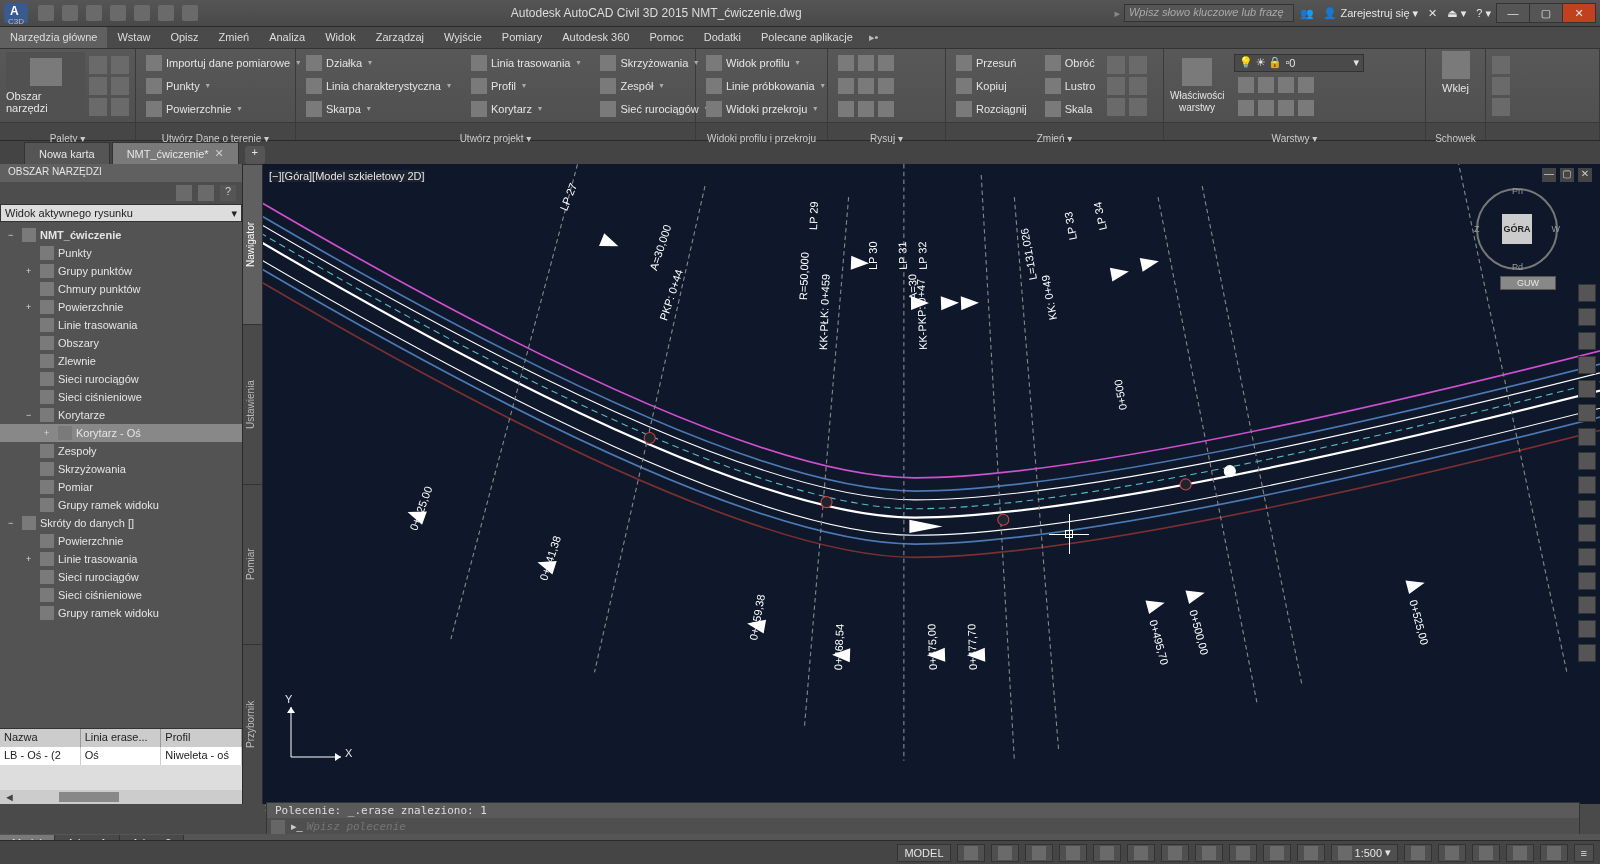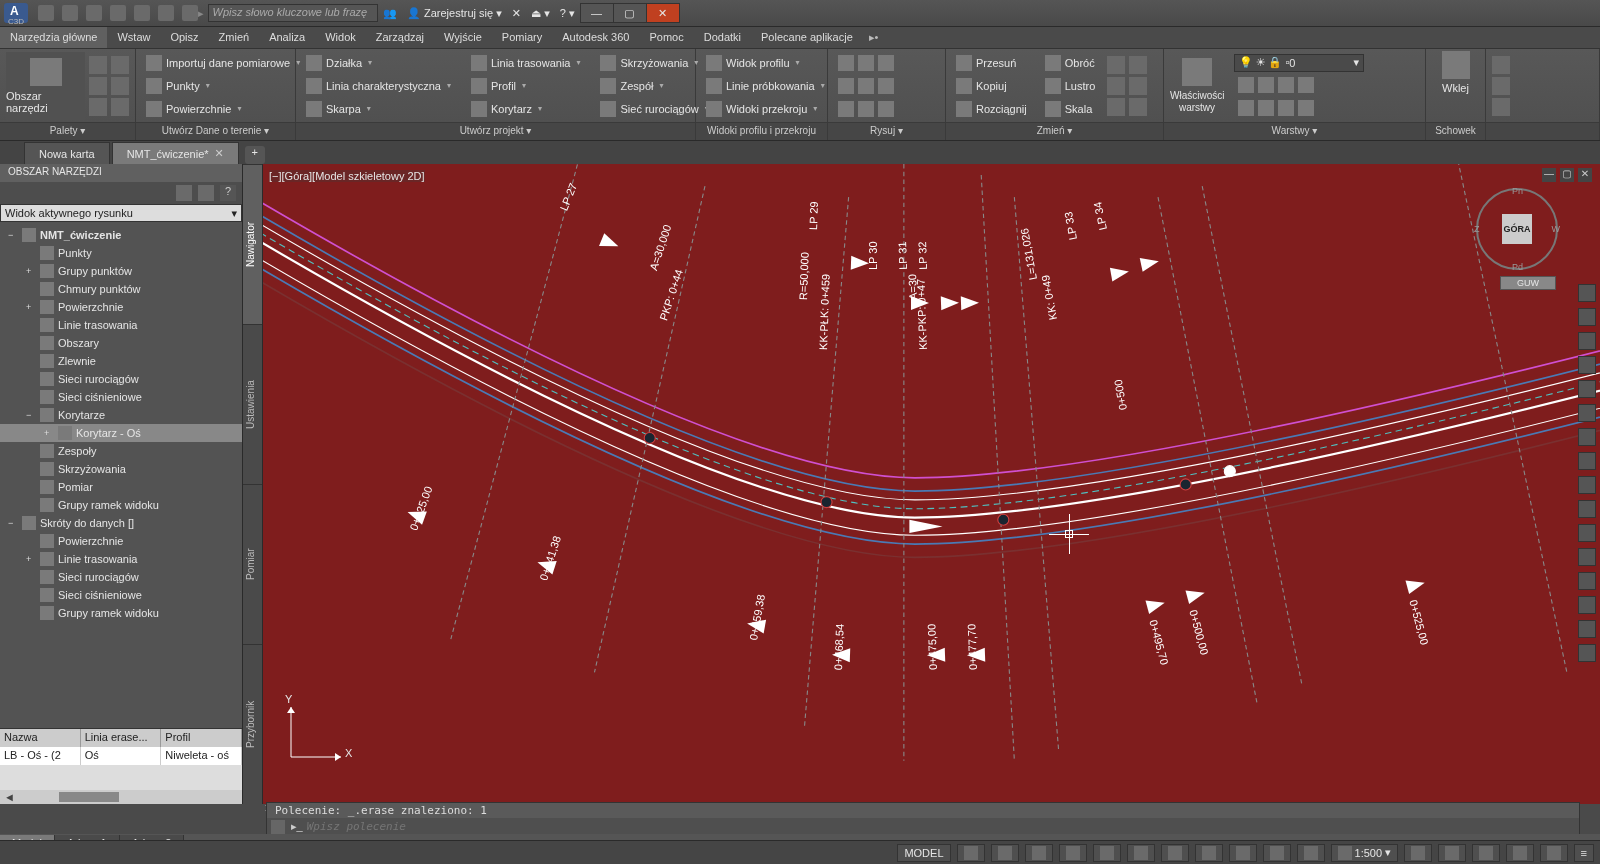--- a/index.html
+++ b/index.html
@@ -15,21 +15,21 @@
 .win-controls { display:flex; }
 .win-controls div { width:34px; height:20px; background:#555; border:1px solid #333; margin-left:-1px; display:flex; align-items:center; justify-content:center;}
 .win-close { background:#c04020 !important; }
 .menubar { height:22px; background:#4a4a4a; display:flex; align-items:stretch; border-bottom:1px solid #333; }
 .menubar .tab { padding:4px 10px; color:#ddd; cursor:pointer; }
 .menubar .tab.active { background:#606060; }
 .menubar .endarrow { width:22px; display:flex; align-items:center; justify-content:center; color:#bbb;}
 .ribbon { height:92px; background:linear-gradient(#585858,#4e4e4e); display:flex; border-bottom:1px solid #2a2a2a; }
 .rpanel { border-right:1px solid #3a3a3a; display:flex; flex-direction:column; }
 .rpanel-body { flex:1; display:flex; align-items:center; padding:2px 6px; gap:4px; }
-.rpanel-title { height:18px; background:#464646; text-align:center; font-size:10px; color:#ccc; padding-top:2px; border-top:1px solid #3a3a3a;}
+.rpanel-title { height:18px; background:#464646; text-align:center; font-size:10px; color:#ccc; padding-top:10px; border-top:1px solid #3a3a3a;}
 .rbtn-big { width:86px; height:68px; background:#515151; display:flex; flex-direction:column; align-items:center; justify-content:center; gap:4px; }
 .rbtn-big .ic { width:32px; height:28px; background:#7a7a7a; }
 .rcol { display:flex; flex-direction:column; gap:3px; }
 .rbtn { height:20px; display:flex; align-items:center; gap:4px; padding:0 4px; white-space:nowrap;}
 .rbtn .ric { width:16px; height:16px; background:#7a7a7a; }
 .rbtn .arr { color:#aaa; font-size:8px; margin-left:2px;}
 .smicons { display:flex; flex-direction:column; gap:3px; }
 .smicons .s { width:18px; height:18px; background:#6a6a6a; }
 .doc-tabs { height:23px; background:#444; display:flex; align-items:flex-end; padding-left:24px; }
 .doc-tabs .dtab { height:22px; padding:3px 14px; background:#555; border:1px solid #333; border-bottom:none; margin-right:2px; display:flex; align-items:center; gap:6px;}
@@ -50,21 +50,21 @@
 .ts-grid { height:62px; background:#ddd; color:#222; border-top:1px solid #333;}
 .ts-grid-head { display:flex; background:#ccc; height:18px; }
 .ts-grid-head div { flex:1; padding:2px 4px; border-right:1px solid #999; color:#222;}
 .ts-grid-row { display:flex; height:18px; background:#fff; }
 .ts-grid-row div { flex:1; padding:2px 4px; border-right:1px solid #ccc; color:#222;}
 .ts-scroll { height:14px; background:#ccc; display:flex; align-items:center;}
 .ts-scroll .thumb { width:60px; height:10px; background:#888; margin-left:40px;}
 .side-tabs { width:20px; background:#4a4a4a; display:flex; flex-direction:column; border-right:1px solid #2a2a2a;}
 .side-tabs .stab { flex:1; writing-mode:vertical-rl; text-align:center; padding:8px 2px; font-size:10px; color:#bbb; border-bottom:1px solid #333; transform:rotate(180deg);}
 .side-tabs .stab.active { background:#606060; color:#fff;}
-.canvas-wrap { flex:1; position:relative; background:#7f1d1d; overflow:hidden;}
+.canvas-wrap { flex:1; position:relative; background:#0f172a; overflow:hidden;}
 .vp-ctrl { position:absolute; top:6px; left:6px; color:#bbb; font-size:11px;}
 .vp-ctrl span { background:rgba(60,60,60,.3);}
 .draw-svg { position:absolute; inset:0; }
 .ucs { position:absolute; left:18px; bottom:34px; font-size:12px; color:#fff;}
 .viewcube { position:absolute; top:24px; right:42px; width:82px; height:82px; }
 .vc-ring { position:absolute; inset:0; border:2px solid #777; border-radius:50%;}
 .vc-face { position:absolute; left:26px; top:26px; width:30px; height:30px; background:#ccc; color:#222; display:flex; align-items:center; justify-content:center; font-size:9px; font-weight:bold; transform:rotate(0deg);}
 .vc-dir { position:absolute; font-size:9px; color:#999;}
 .navbar-right { position:absolute; right:2px; top:120px; width:20px; display:flex; flex-direction:column; gap:6px;}
 .navbar-right div { width:18px; height:18px; background:#555; border:1px solid #333;}
@@ -100,20 +100,21 @@
   <div style="font-size:8px;color:#bbb;position:relative;top:8px;left:-26px;width:0">C3D</div>
   <div class="quick-icons">
     <div class="qi"></div>
     <div class="qi"></div>
     <div class="qi"></div>
     <div class="qi"></div>
     <div class="qi"></div>
     <div class="qi"></div>
     <div class="qi"></div>
   </div>
+  <div class="title-center">Autodesk AutoCAD Civil 3D 2015   NMT_ćwiczenie.dwg</div>
   <span style="color:#888;margin-right:4px">▸</span>
   <div class="title-search">Wpisz słowo kluczowe lub frazę</div>
   <div class="title-right">
     <span>👥</span>
     <span>👤 <span>Zarejestruj się</span> ▾</span>
     <span>✕</span>
     <span>⏏ ▾</span>
     <span>? ▾</span>
   </div>
   <div class="win-controls">

